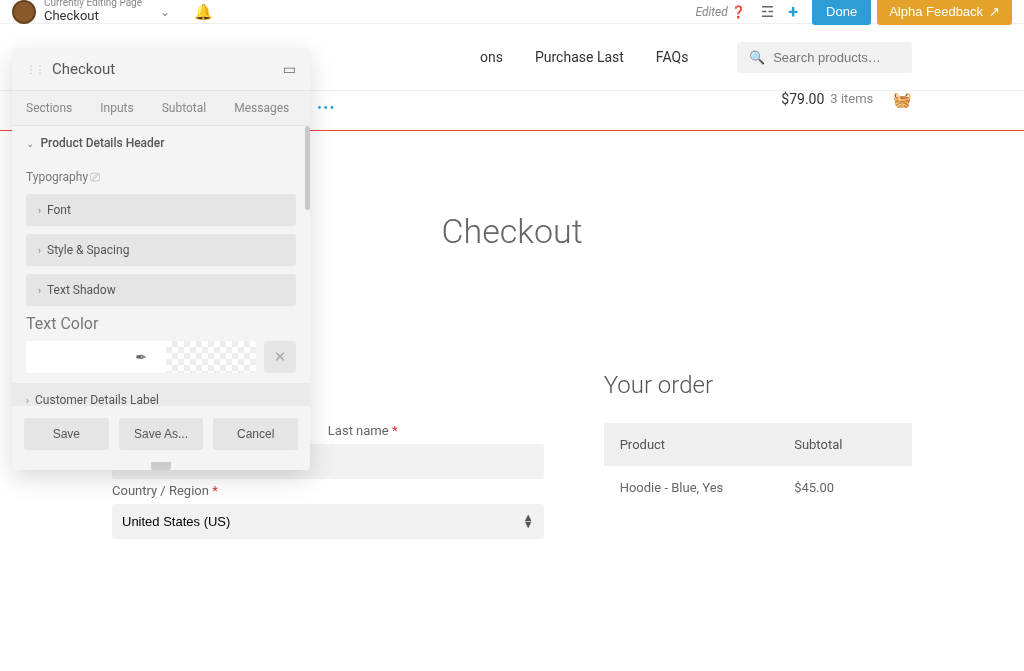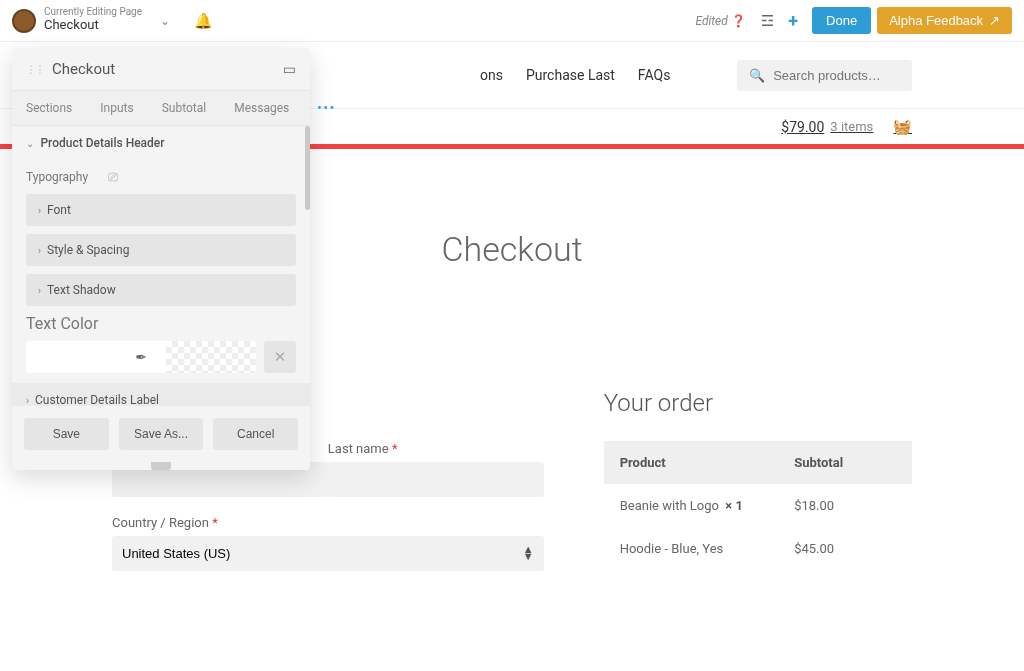--- a/index.html
+++ b/index.html
@@ -1,66 +1,66 @@
 <!DOCTYPE html>
 <html><head>
 <meta charset="utf-8">
 <style>
 * { box-sizing: border-box; margin: 0; padding: 0; }
 body { font-family: -apple-system, BlinkMacSystemFont, "Segoe UI", Roboto, sans-serif; background: #fff; color: #333; width: 1024px; height: 671px; overflow: hidden; position: relative; }
 
 
-.topbar { height: 42px; display: flex; align-items: center; padding: 0 12px; border-bottom: 1px solid #eee; }
+.topbar { height: 24px; display: flex; align-items: center; padding: 0 12px; border-bottom: 1px solid #eee; }
 .logo { width: 24px; height: 24px; background: #8b5a2b; border-radius: 50%; margin-right: 8px; flex-shrink: 0; border: 2px solid #654321; }
 .editing-label { font-size: 10px; color: #888; line-height: 1; }
 .editing-page { font-size: 13px; font-weight: 400; color: #333; line-height: 1.3; }
 .editing-block { display: flex; flex-direction: column; }
 .chevron-down { margin-left: 18px; color: #888; font-size: 12px; cursor: pointer; }
 .bell { margin-left: 24px; color: #666; font-size: 15px; cursor: pointer; }
 .topbar-spacer { flex: 1; }
 .edited { font-size: 12px; font-style: italic; color: #888; margin-right: 4px; }
 .help-icon { font-size: 12px; color: #888; margin-right: 14px; cursor: pointer; }
 .list-icon { color: #666; margin-right: 14px; font-size: 15px; cursor: pointer; }
 .plus-icon { color: #2e9dd6; font-size: 18px; margin-right: 14px; cursor: pointer; font-weight: bold; }
 .done-btn { background: #2e9dd6; color: #fff; border: none; padding: 6px 14px; border-radius: 3px; font-size: 13px; cursor: pointer; margin-right: 6px; }
 .alpha-btn { background: #e3a229; color: #fff; border: none; padding: 6px 12px; border-radius: 3px; font-size: 13px; cursor: pointer; display: flex; align-items: center; gap: 6px; }
 
 
 .nav-row { height: 67px; display: flex; align-items: center; padding: 0 112px; border-bottom: 1px solid #eee; }
-.nav-links { display: flex; gap: 23px; margin-left: 180px; }
+.nav-links { display: flex; gap: 32px; margin-left: 180px; }
 .nav-link { font-size: 14px; color: #333; }
 .search-box { background: #f1f1f1; border-radius: 3px; padding: 8px 12px; display: flex; align-items: center; gap: 8px; width: 175px; margin-left: auto; }
 .search-box input { background: transparent; border: none; font-size: 13px; color: #666; outline: none; width: 100%; }
 .search-box .sicon { color: #888; font-size: 13px; }
 
 
-.price-row { height: 40px; display: flex; align-items: center; padding: 0 112px; border-bottom: 5px solid #ef4444; font-size: 14px; text-decoration: underline; }
+.price-row { height: 40px; display: flex; align-items: flex-start; padding: 0 112px; border-bottom: 1px solid #ef4444; font-size: 14px; }
 .price-row .pspacer { flex: 1; }
 .price-val { color: #333; }
 .price-items { color: #888; margin-left: 6px; font-size: 13px; }
 .basket { margin-left: 20px; color: #333; font-size: 15px; }
 
 
 .main { padding: 80px 112px 0 112px; position: relative; }
 .page-title { font-size: 34px; font-weight: 300; color: #666; text-align: center; margin-bottom: 120px; }
 .cols { display: flex; gap: 60px; }
 .col-left { flex: 1.05; }
 .col-right { flex: 0.75; }
 .section-h { font-size: 24px; font-weight: 300; color: #555; margin-bottom: 24px; }
-.form-row { display: flex; margin-bottom: 18px; }
+.form-row { display: flex; margin-bottom: 4px; }
 .form-field { flex: 1; }
 .form-label { font-size: 13px; color: #666; display: block; margin-bottom: 6px; }
 .req { color: #d33; }
 .form-input { width: 100%; background: #f1f1f1; border: none; border-radius: 3px; padding: 10px; font-size: 13px; }
 .select-wrap { position: relative; border-radius: 12px; }
 .select-wrap .updown { position: absolute; right: 10px; top: 50%; transform: translateY(-50%); font-size: 11px; color: #555; line-height: 0.7; }
 
 
 .order-table { width: 100%; font-size: 13px; }
-.order-head { background: #efefef; display: flex; padding: 14px 16px; font-weight: 700; color: #555; }
+.order-head { background: #efefef; display: flex; padding: 14px 16px; font-weight: 400; color: #555; }
 .order-row { display: flex; padding: 14px 16px; color: #666; }
 .order-row.alt { background: #f9f9f9; }
 .oc-prod { flex: 1.2; }
 .oc-sub { flex: 0.7; }
 .qty { font-weight: 600; color: #555; }
 
 
 .panel { position: absolute; left: 12px; top: 48px; width: 298px; background: #f4f4f4; border-radius: 4px; box-shadow: 0 8px 24px rgba(0,0,0,0.15); z-index: 100; font-size: 13px; }
 .panel-head { padding: 12px 14px; display: flex; align-items: center; color: #555; }
 .drag-dots { color: #bbb; margin-right: 8px; display: inline-block; letter-spacing: -1px; font-size: 10px; }
@@ -69,21 +69,21 @@
 .window-icon { color: #666; font-size: 14px; cursor: pointer; }
 .panel-tabs { display: flex; border-top: 1px solid #e5e5e5; border-bottom: 1px solid #e5e5e5; background: #f0f0f0; }
 .panel-tab { padding: 10px 14px; font-size: 12px; color: #888; cursor: pointer; }
 .panel-tab.more { margin-left: auto; color: #2e9dd6; letter-spacing: 2px; font-weight: bold; }
 .panel-body { padding: 0; max-height: 280px; overflow-y: auto; position: relative; }
 .panel-body::after { content: ""; position: absolute; right: 0; top: 0; width: 5px; height: 30%; background: #c8c8c8; border-radius: 3px; }
 .accordion-item { padding: 10px 14px; border-bottom: 1px solid #e8e8e8; cursor: pointer; display: flex; align-items: center; color: #555; font-size: 12px; background: #eaeaea; }
 .accordion-item.open { background: #f4f4f4; border-bottom: none; font-weight: 500; }
 .acc-caret { margin-right: 6px; font-size: 10px; color: #888; }
 .typo-section { padding: 10px 14px; }
-.typo-label { font-size: 12px; color: #777; display: flex; align-items: center; gap: 20px; margin-bottom: 10px; }
+.typo-label { font-size: 12px; color: #777; display: flex; align-items: center; gap: 2px; margin-bottom: 10px; }
 .typo-sub { background: #e5e5e5; border-radius: 3px; padding: 9px 12px; margin-bottom: 8px; display: flex; align-items: center; font-size: 12px; color: #555; cursor: pointer; }
 .typo-sub .tc { margin-right: 6px; font-size: 10px; color: #888; }
 .color-label { font-size: 16px; color: #777; margin: 6px 0 8px 0; }
 .color-row { display: flex; gap: 8px; align-items: center; }
 .color-input { flex: 1; background: #fff; border-radius: 3px; height: 32px; display: flex; align-items: center; justify-content: center; position: relative; }
 .checker { position: absolute; right: 0; top: 0; bottom: 0; width: 90px; background-image: linear-gradient(45deg, #ddd 25%, transparent 25%), linear-gradient(-45deg, #ddd 25%, transparent 25%), linear-gradient(45deg, transparent 75%, #ddd 75%), linear-gradient(-45deg, transparent 75%, #ddd 75%); background-size: 12px 12px; background-position: 0 0, 0 6px, 6px -6px, -6px 0; opacity: 0.5; border-radius: 0 3px 3px 0; }
 .dropper { color: #666; font-size: 14px; }
 .color-clear { width: 32px; height: 32px; background: #e5e5e5; border-radius: 3px; display: flex; align-items: center; justify-content: center; color: #aaa; cursor: pointer; font-size: 15px; }
 .panel-footer { display: flex; gap: 10px; padding: 12px; }
 .panel-footer button { flex: 1; background: #e5e5e5; border: none; border-radius: 3px; padding: 9px; font-size: 12px; color: #555; cursor: pointer; }
@@ -159,24 +159,20 @@
     </div>
 
     <div class="col-right">
       <h2 class="section-h">Your order</h2>
       <div class="order-table">
         <div class="order-head">
           <div class="oc-prod">Product</div>
           <div class="oc-sub">Subtotal</div>
         </div>
         <div class="order-row">
-          <div class="oc-prod"><span>Beanie with Logo</span>&nbsp;&nbsp;<span class="qty">× 1</span></div>
-          <div class="oc-sub">$18.00</div>
-        </div>
-        <div class="order-row">
           <div class="oc-prod"><span>Hoodie - Blue, Yes</span></div>
           <div class="oc-sub">$45.00</div>
         </div>
       </div>
     </div>
   </div>
 </div>
 
 <div class="panel">
   <div class="panel-head">

